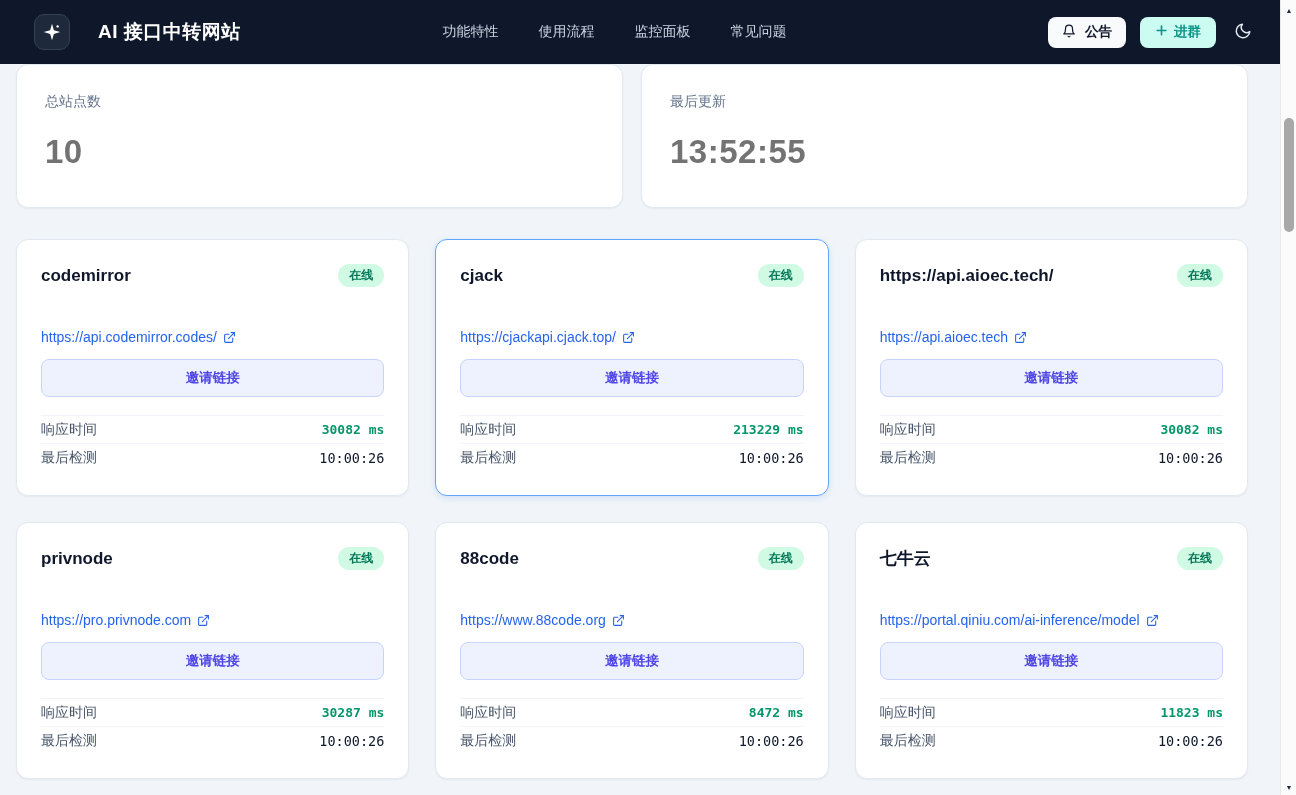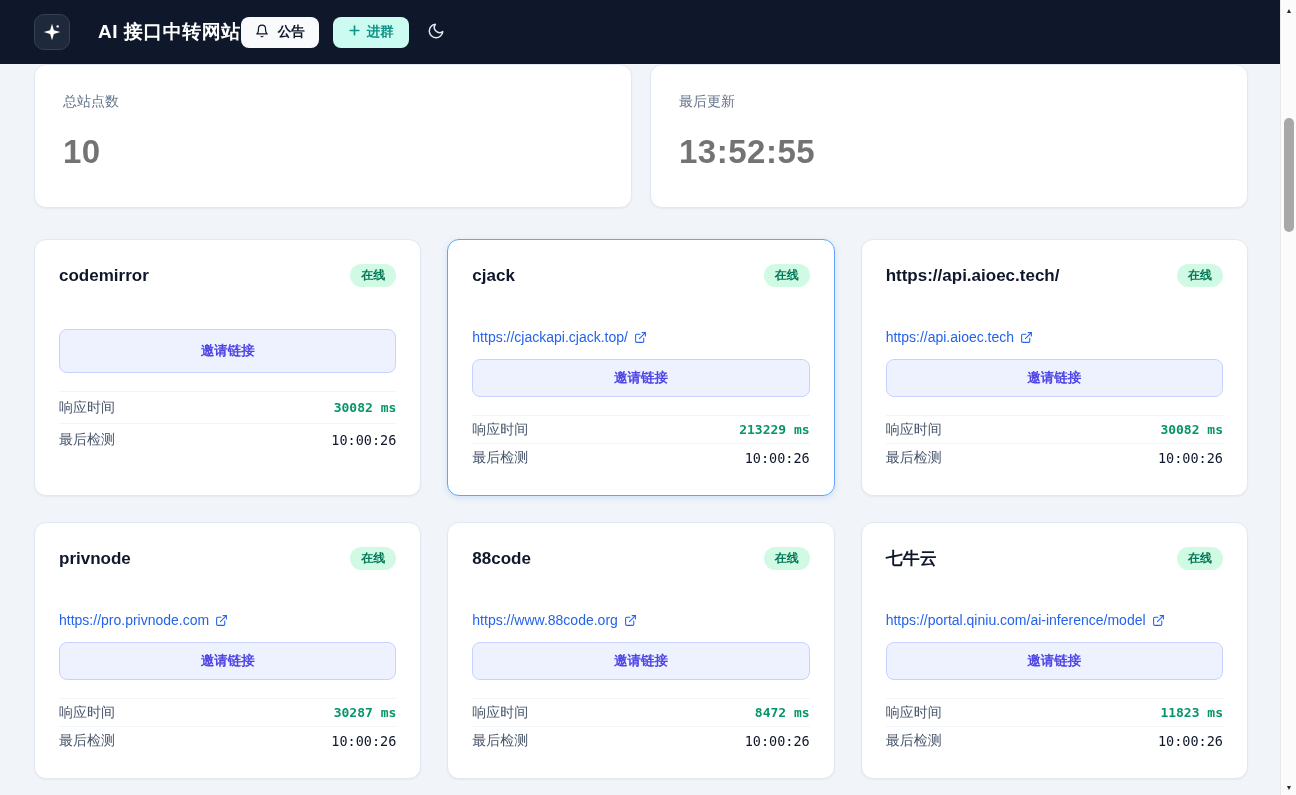--- a/index.html
+++ b/index.html
@@ -54,21 +54,21 @@
     height: 31px; padding: 0 15px;
     font-size: 13.5px; font-weight: 700;
     font-family: inherit; cursor: pointer;
   }
   .btn-theme {
     background: transparent; border: none; cursor: pointer;
     display: flex; align-items: center; margin-left: 4px;
   }
 
   
-  .main { padding: 0 48px 0 34px; }
+  .main { padding: 0 48px 0 16px; }
 
   .stats-grid {
     display: grid;
     grid-template-columns: 1fr 1fr;
     gap: 18px;
   }
   .stat-card {
     background: #ffffff;
     border: 1px solid #e2e8f0;
     border-radius: 12px;
@@ -174,20 +174,26 @@
   <div class="brand">
     <span class="brand-logo">
       <svg width="18" height="18" viewBox="0 0 24 24" fill="#ffffff">
         <path d="M12 1 L14.5 9.5 L23 12 L14.5 14.5 L12 23 L9.5 14.5 L1 12 L9.5 9.5 Z"></path>
         <circle cx="19.5" cy="4.5" r="1.6"></circle>
       </svg>
     </span>
     <span class="brand-title">AI 接口中转网站</span>
   </div>
 
+  <nav class="nav-links">
+    <a class="nav-link">功能特性</a>
+    <a class="nav-link">使用流程</a>
+    <a class="nav-link">监控面板</a>
+    <a class="nav-link">常见问题</a>
+  </nav>
 
   <div class="nav-actions">
     <button class="btn-announce">
       <span class="icon">
         <svg width="14" height="14" viewBox="0 0 24 24" fill="none" stroke="#0f172a" stroke-width="2" stroke-linecap="round" stroke-linejoin="round">
           <path d="M18 8a6 6 0 0 0-12 0c0 7-3 9-3 9h18s-3-2-3-9"></path>
           <path d="M13.7 21a2 2 0 0 1-3.4 0"></path>
         </svg>
       </span>
       <span>公告</span>
@@ -223,20 +229,30 @@
       <div class="stat-value">13:52:55</div>
     </article>
   </section>
 
   <section class="site-grid">
   <article class="site-card">
     <div class="card-head">
       <h3 class="site-name">codemirror</h3>
       <span class="badge-online">在线</span>
     </div>
+    <div class="site-link-row">
+      <a class="site-link" href="#">https://api.codemirror.codes/</a>
+      <span class="ext-icon">
+        <svg width="13" height="13" viewBox="0 0 24 24" fill="none" stroke="#2563eb" stroke-width="2" stroke-linecap="round" stroke-linejoin="round">
+          <path d="M18 13v6a2 2 0 0 1-2 2H5a2 2 0 0 1-2-2V8a2 2 0 0 1 2-2h6"></path>
+          <polyline points="15 3 21 3 21 9"></polyline>
+          <line x1="10" y1="14" x2="21" y2="3"></line>
+        </svg>
+      </span>
+    </div>
     <button class="invite-btn">邀请链接</button>
     <div class="metric-row">
       <span class="metric-label">响应时间</span>
       <span class="metric-value-response"><span>30082</span> <span>ms</span></span>
     </div>
     <div class="metric-row">
       <span class="metric-label">最后检测</span>
       <span class="metric-value-time">10:00:26</span>
     </div>
   </article>

